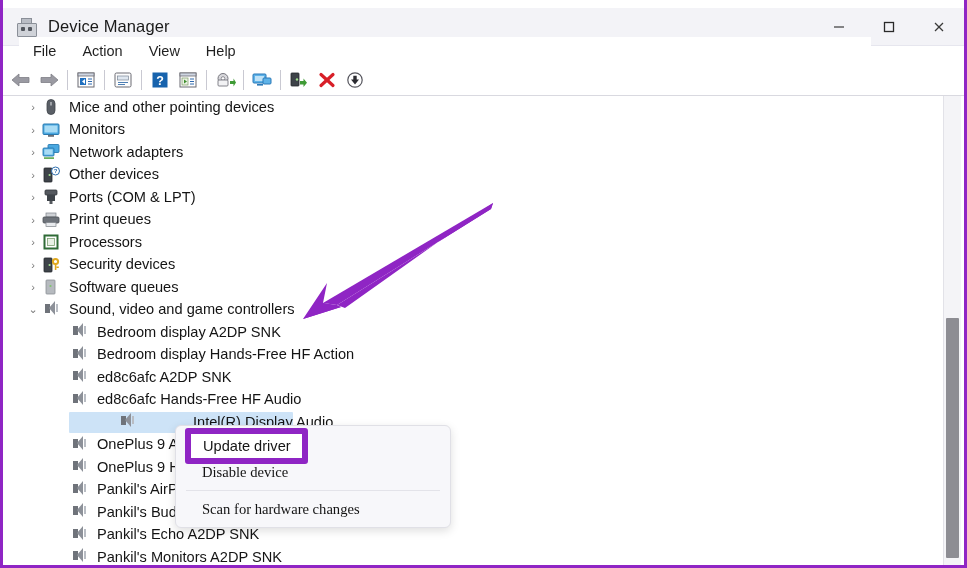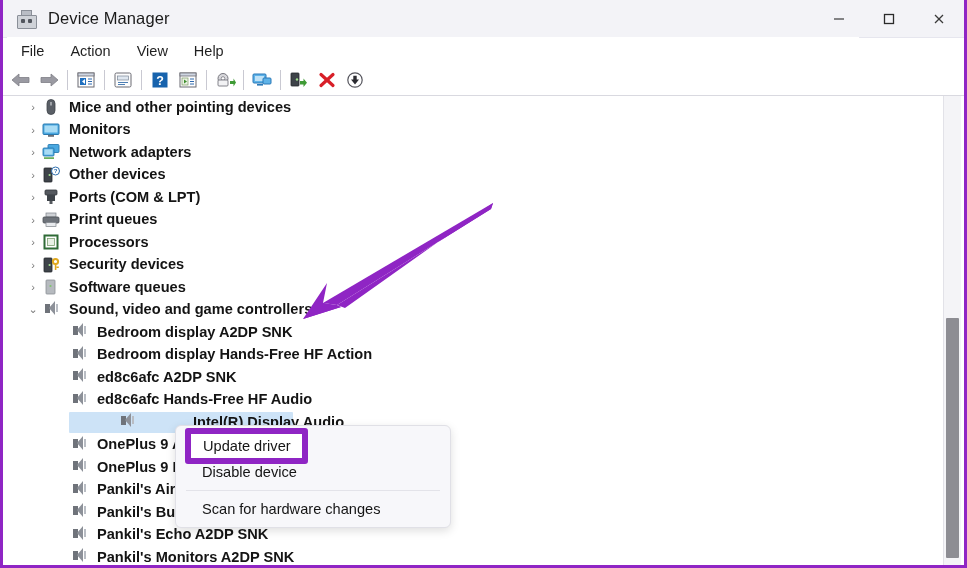--- a/index.html
+++ b/index.html
@@ -18,21 +18,21 @@
     overflow: hidden;
     background: #ffffff;
     box-sizing: border-box;
     border-left: 3px solid #8f25c4;
     border-right: 3px solid #8f25c4;
   }
 
   
   .titlebar {
     position: absolute;
-    left: 0; top: 0;
+    left: 0; top: 8px;
     width: 961px;
     height: 37px;
     background: #f3f3f7;
     border-bottom: 1px solid #e6e6ee;
     display: flex;
     align-items: center;
   }
   .title-icon {
     width: 22px; height: 20px;
     margin-left: 12px;
@@ -81,21 +81,21 @@
     display: flex;
     align-items: center;
     justify-content: center;
     color: #3a3a3a;
   }
   .win-btn svg { display: block; }
 
   
   .menubar {
     position: absolute;
-    left: 4px; top: 37px;
+    left: 16px; top: 37px;
     width: 852px;
     height: 28px;
     background: #ffffff;
     display: flex;
     align-items: center;
     border-bottom: 1px solid #ededf2;
   }
   .menu-item {
     font-size: 14.5px;
     color: #1f1f1f;
@@ -160,21 +160,21 @@
     font-size: 11px;
   }
   .row.child .chev { visibility: hidden; }
   .icon-slot {
     width: 20px; height: 18px;
     flex: none;
     position: relative;
     margin-right: 8px;
   }
   .row.child .icon-slot { margin-left: 28px; }
-  .row-label { line-height: 1; font-weight: bold; }
+  .row-label { line-height: 1; }
   .row.selected .sel-hl {
     position: absolute;
     left: 66px;
     top: 1px;
     height: 21px;
     background: #cde3f7;
     z-index: -1;
     border-radius: 1px;
   }
   .row.selected { position: relative; z-index: 0; gap: 48px; }
@@ -216,20 +216,21 @@
     position: absolute;
     left: 172px;
     top: 425px;
     width: 274px;
     background: #f7f7fa;
     border: 1px solid #e0e0e6;
     border-radius: 6px;
     box-shadow: 0 3px 10px rgba(0,0,0,0.13);
     padding: 4px 0 4px 0;
     z-index: 30;
+    font-family: Liberation Serif, serif;
   }
   .ctx-item {
     height: 28px;
     display: flex;
     align-items: center;
     padding-left: 26px;
     font-size: 14.6px;
     color: #141414;
     position: relative;
     white-space: nowrap;

